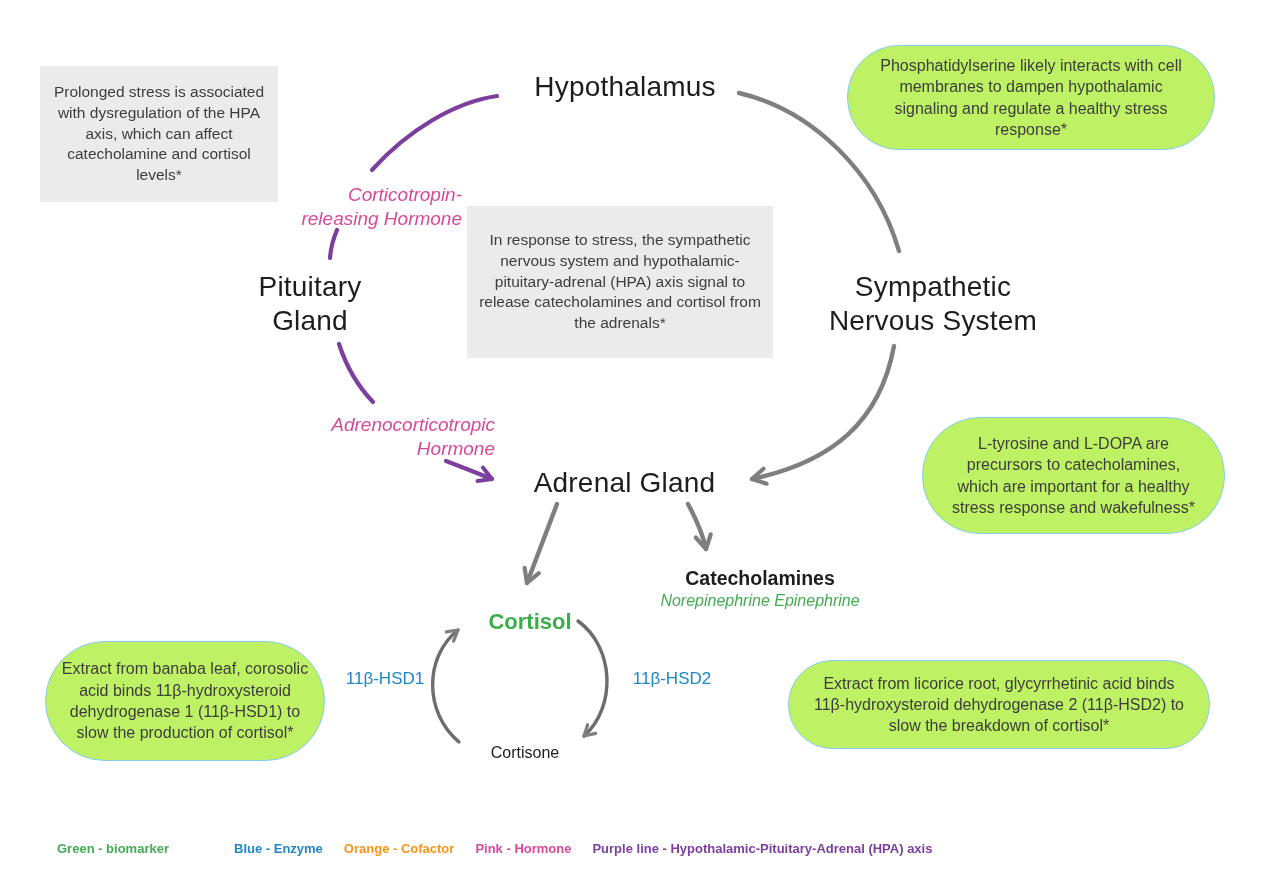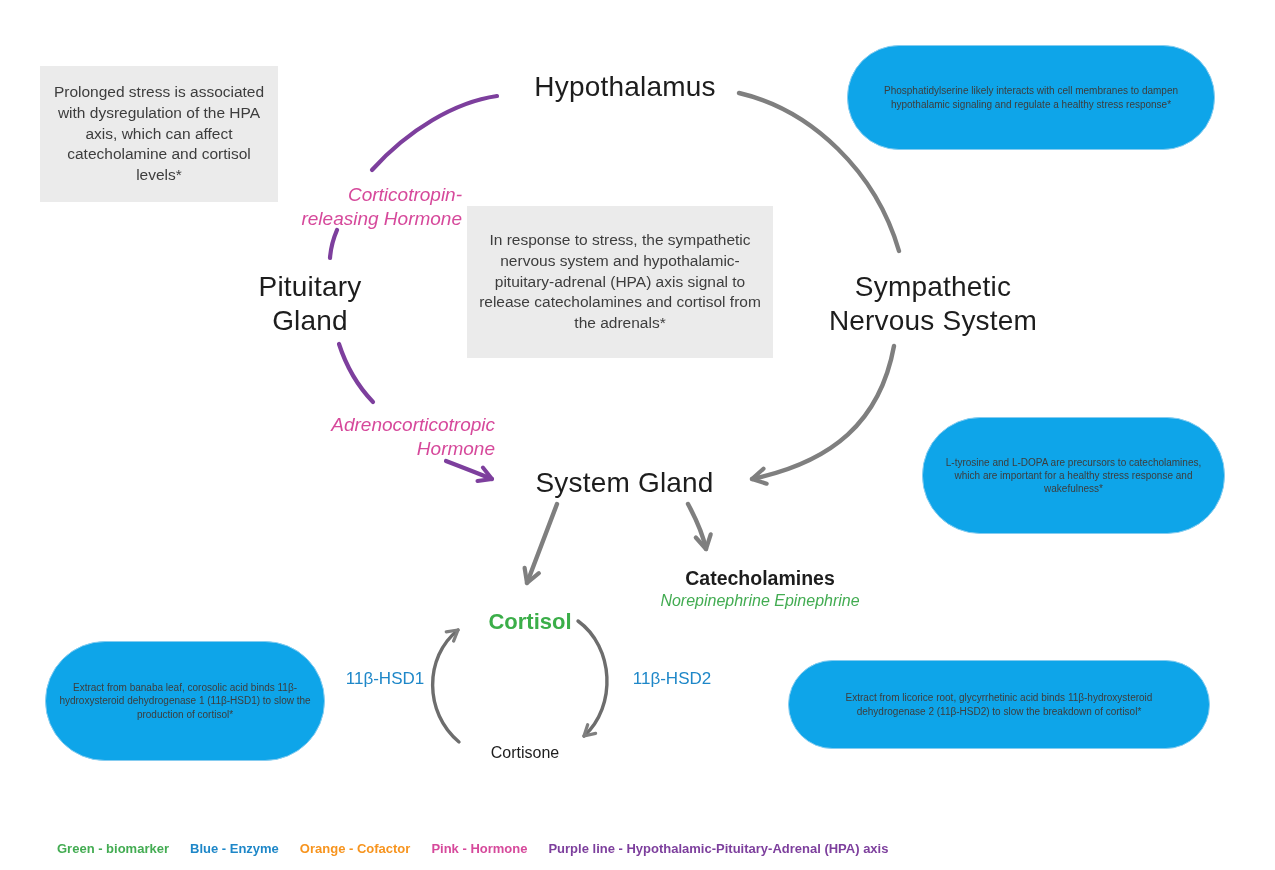--- a/index.html
+++ b/index.html
@@ -41,33 +41,33 @@
   .info-box{
     position:absolute;background:#ebebeb;color:#3d3d3d;font-size:15.5px;line-height:1.33;
     text-align:center;display:flex;align-items:center;justify-content:center;
     padding:10px 8px;box-sizing:border-box;
   }
   #info-prolonged{left:40px;top:66px;width:238px;height:136px;}
   #info-response{left:467px;top:206px;width:306px;height:152px;}
   #info-cortisol-effects{left:30px;top:472px;width:332px;height:108px;}
 
   .bubble{
-    position:absolute;border:1.6px solid #85ccf0;background:#0ea5e9;color:#3d3d3d;
-    font-size:10px;line-height:1.33;text-align:center;display:flex;align-items:center;
+    position:absolute;border:1.6px solid #85ccf0;background:#bef264;color:#3d3d3d;
+    font-size:16px;line-height:1.33;text-align:center;display:flex;align-items:center;
     justify-content:center;padding:8px 22px;box-sizing:border-box;
   }
   #bubble-ps{left:847px;top:45px;width:368px;height:105px;border-radius:52px;}
   #bubble-tyrosine{left:922px;top:417px;width:303px;height:117px;border-radius:58px;}
   #bubble-banaba{left:45px;top:641px;width:280px;height:120px;border-radius:60px;padding:8px 10px;}
   #bubble-licorice{left:788px;top:660px;width:422px;height:89px;border-radius:45px;}
 
   .legend{position:absolute;left:57px;top:841px;display:flex;gap:21px;font-size:13px;font-weight:700;}
   .legend-item{white-space:nowrap;}
   .lg-green{color:#43ac52;}
-  .lg-blue{color:#1e87c8;}
+  .lg-blue{color:#1e87c8;margin-left:44px;}
   .lg-orange{color:#f7941e;}
   .lg-pink{color:#d6499b;}
   .lg-purple{color:#7d3f9d;}
 </style>
 </head>
 <body>
 
 <div class="canvas">
 
   <svg class="arrows" width="1275" height="870" viewBox="0 0 1275 870">
@@ -112,21 +112,21 @@
   </div>
   <div class="bubble" id="bubble-licorice">
     <span>Extract from licorice root, glycyrrhetinic acid binds 11β-hydroxysteroid dehydrogenase 2 (11β-HSD2) to slow the breakdown of cortisol*</span>
   </div>
 
   <div class="node" id="node-hypothalamus">Hypothalamus</div>
   <div class="node" id="node-pituitary">Pituitary
 Gland</div>
   <div class="node" id="node-sns">Sympathetic
 Nervous System</div>
-  <div class="node" id="node-adrenal">System Gland</div>
+  <div class="node" id="node-adrenal">Adrenal Gland</div>
 
   <div id="node-catecholamines">Catecholamines</div>
   <div id="sub-catecholamines">Norepinephrine Epinephrine</div>
   <div id="node-cortisol">Cortisol</div>
   <div id="node-cortisone">Cortisone</div>
 
   <div class="hormone-label" id="label-crh">Corticotropin-
 releasing Hormone</div>
   <div class="hormone-label" id="label-acth">Adrenocorticotropic
 Hormone</div>

